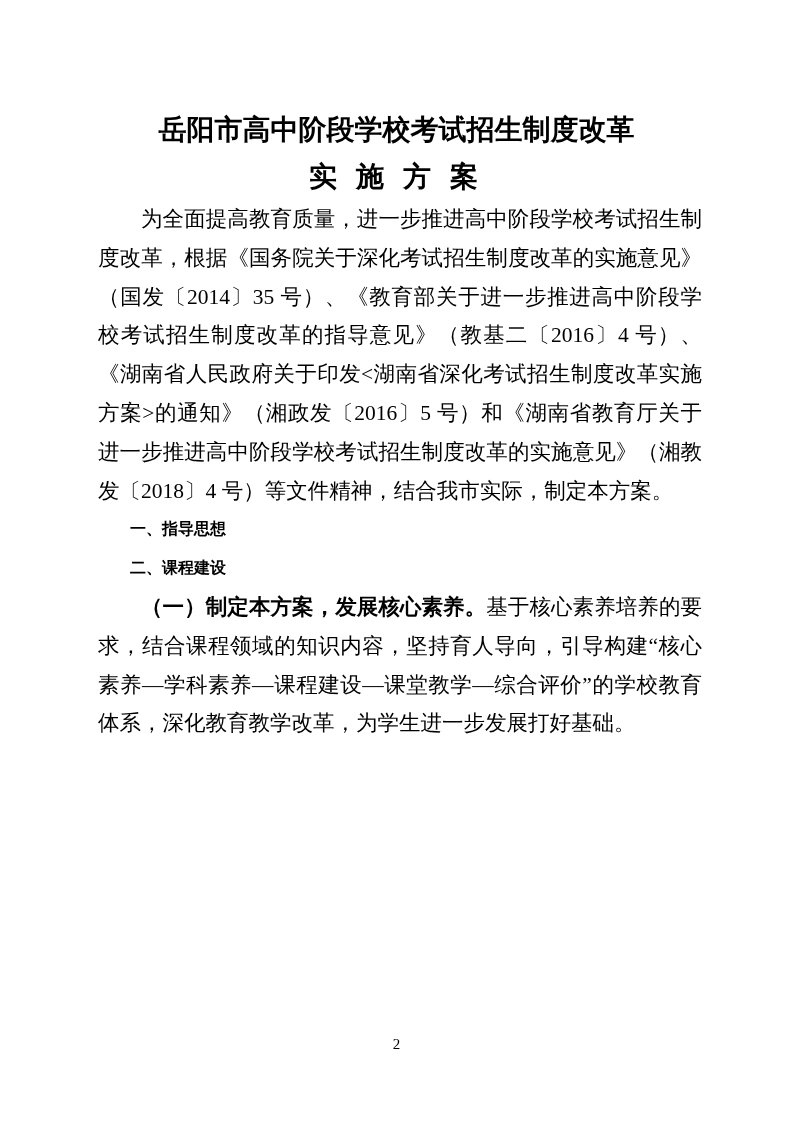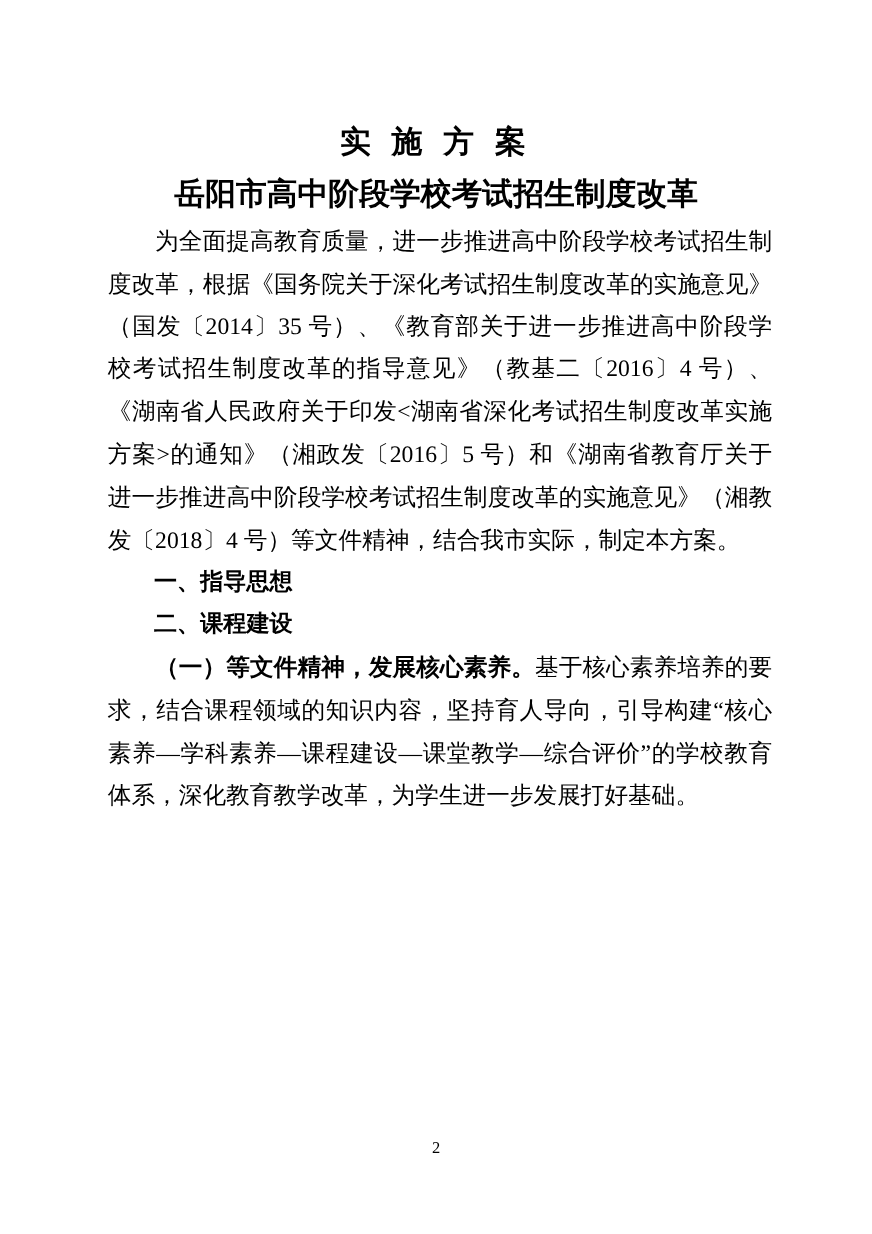--- a/index.html
+++ b/index.html
@@ -38,51 +38,51 @@
     line-height: 38.8px;
     text-align: justify;
   }
   .body-text p {
     margin: 0;
     text-indent: 2em;
   }
   .heading {
     font-weight: bold;
     font-family: "Liberation Sans", "DejaVu Sans", sans-serif;
-    font-size: 21px;
+    font-size: 16px;
   }
   .bold-lead {
     font-weight: bold;
   }
   .page-number {
     position: absolute;
     top: 1034px;
     left: 0;
     width: 100%;
     text-align: center;
     font-size: 15px;
     line-height: 20px;
   }
 </style>
 </head>
 <body>
 
 <div class="page">
 
   <h1 class="doc-title">
+    <span class="title-line">岳阳市高中阶段学校考试招生制度改革</span>
     <span class="title-line spaced">实 施 方 案</span>
-    <span class="title-line">岳阳市高中阶段学校考试招生制度改革</span>
   </h1>
 
   <div class="body-text">
     <p>为全面提高教育质量，进一步推进高中阶段学校考试招生制度改革，根据《国务院关于深化考试招生制度改革的实施意见》（国发〔2014〕35 号）、《教育部关于进一步推进高中阶段学校考试招生制度改革的指导意见》（教基二〔2016〕4 号）、《湖南省人民政府关于印发&lt;湖南省深化考试招生制度改革实施方案&gt;的通知》（湘政发〔2016〕5 号）和《湖南省教育厅关于进一步推进高中阶段学校考试招生制度改革的实施意见》（湘教发〔2018〕4 号）等文件精神，结合我市实际，制定本方案。</p>
 
     <p class="heading">一、指导思想</p>
 
 
     <p class="heading">二、课程建设</p>
 
-    <p><span class="bold-lead">（一）等文件精神，发展核心素养。</span><span>基于核心素养培养的要求，结合课程领域的知识内容，坚持育人导向，引导构建“核心素养—学科素养—课程建设—课堂教学—综合评价”的学校教育体系，深化教育教学改革，为学生进一步发展打好基础。</span></p>
+    <p><span class="bold-lead">（一）制定本方案，发展核心素养。</span><span>基于核心素养培养的要求，结合课程领域的知识内容，坚持育人导向，引导构建“核心素养—学科素养—课程建设—课堂教学—综合评价”的学校教育体系，深化教育教学改革，为学生进一步发展打好基础。</span></p>
   </div>
 
   <div class="page-number">2</div>
 
 </div>
 
 </body></html>

